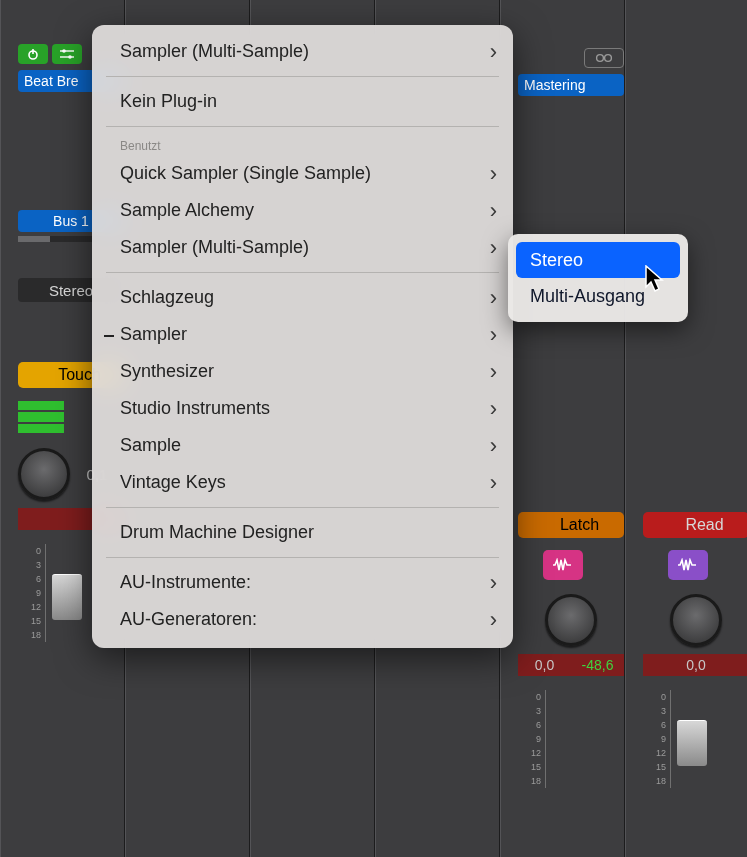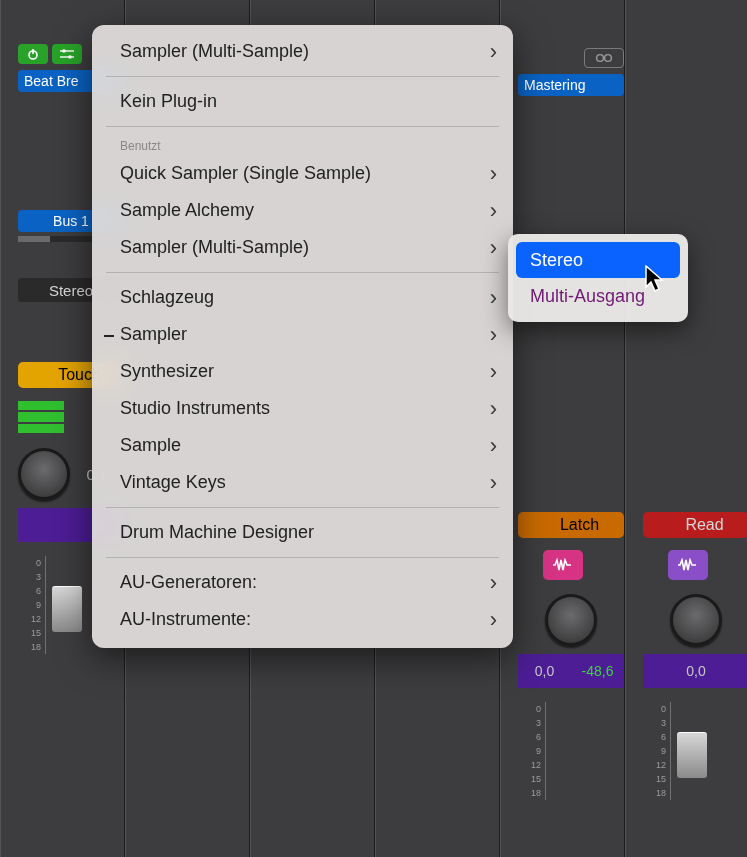--- a/index.html
+++ b/index.html
@@ -44,21 +44,21 @@
   .region-green{ width:46px; height:34px; display:flex; flex-direction:column;}
   .region-green div{ flex:1; background:#2fbf2f; margin:1px 0;}
   .wave-btn{ width:40px; height:30px; border-radius:5px; display:flex; align-items:center; justify-content:center; margin:12px auto 0;}
   .wave-pink{ background:#d63384;}
   .wave-purple{ background:#8a4fc8;}
 
   .knob-row{ display:flex; width:106px; align-items:center; margin-top:14px;}
   .knob{ width:52px; height:52px; border-radius:50%; background:radial-gradient(circle at 50% 40%, #6b6b6d, #2f2f30); border:3px solid #1a1a1a; box-shadow:0 2px 2px rgba(0,0,0,.6);}
   .knob-val{ flex:1; text-align:center; font-size:15px; color:#c7c7c7;}
   .db-row{ display:flex; width:106px; margin-top:8px;}
-  .db-box{ flex:1; height:34px; background:#4c1d95; color:#c7c7c7; font-size:14px; display:flex; align-items:center; justify-content:center;}
+  .db-box{ flex:1; height:22px; background:#7f1d1d; color:#c7c7c7; font-size:14px; display:flex; align-items:center; justify-content:center;}
   .db-box.green{ color:#3fd23f;}
 
   .fader-area{ width:106px; margin-top:14px; display:flex;}
   .scale{ width:28px; display:flex; flex-direction:column; font-size:9px; color:#9b9b9b; }
   .scale span{ height:14px; display:flex; align-items:center; justify-content:flex-end; padding-right:4px; border-right:1px solid #707070;}
   .fader-track{ flex:1; position:relative;}
   .fader-cap{ position:absolute; left:6px; top:30px; width:30px; height:46px; background:linear-gradient(#d7d7d7,#8a8a8a); border-radius:3px; border-top:1px solid #fff;}
 
   
   .popup{
@@ -87,21 +87,21 @@
     content:""; position:absolute; left:12px; top:50%; width:10px; height:2px; background:#222;
   }
   .menu-sep{ height:1px; background:#b4b2b0; margin:6px 14px;}
   .menu-header{ font-size:12px; color:#8a8886; padding:6px 16px 2px 28px;}
 
   .submenu{
     position:absolute; left:508px; top:234px; width:180px;
     background:rgba(234,232,230,0.97); border-radius:10px; box-shadow:0 8px 25px rgba(0,0,0,.5);
     padding:8px; z-index:11;
   }
-  .sub-item{ height:36px; border-radius:6px; display:flex; align-items:center; padding:0 14px; font-size:18px; color:#701a75;}
+  .sub-item{ height:36px; border-radius:6px; display:flex; align-items:center; padding:0 14px; font-size:18px; color:#0f172a;}
   .sub-item.sel{ background:#0a63ff; color:#fff;}
 
   .cursor{ position:absolute; left:645px; top:265px; z-index:20; pointer-events:none;}
 
   .icon-svg{ display:block;}
 </style>
 </head>
 <body>
 
 <div class="mixer">
@@ -258,22 +258,22 @@
   <div class="menu-item has-sub">Schlagzeug</div>
   <div class="menu-item has-sub expanded">Sampler</div>
   <div class="menu-item has-sub">Synthesizer</div>
   <div class="menu-item has-sub">Studio Instruments</div>
   <div class="menu-item has-sub">Sample</div>
   <div class="menu-item has-sub">Vintage Keys</div>
 
   <div class="menu-sep"></div>
   <div class="menu-item">Drum Machine Designer</div>
   <div class="menu-sep"></div>
+  <div class="menu-item has-sub">AU-Instrumente:</div>
   <div class="menu-item has-sub">AU-Generatoren:</div>
-  <div class="menu-item has-sub">AU-Instrumente:</div>
 </div>
 
 <div class="submenu">
   <div class="sub-item sel">Stereo</div>
   <div class="sub-item">Multi-Ausgang</div>
 </div>
 
 <svg class="cursor" width="22" height="28" viewBox="0 0 22 28">
   <path d="M1 1 L1 22 L6 17 L10 26 L14 24 L10 15 L17 15 Z" fill="#000" stroke="#fff" stroke-width="1.5"></path>
 </svg>

